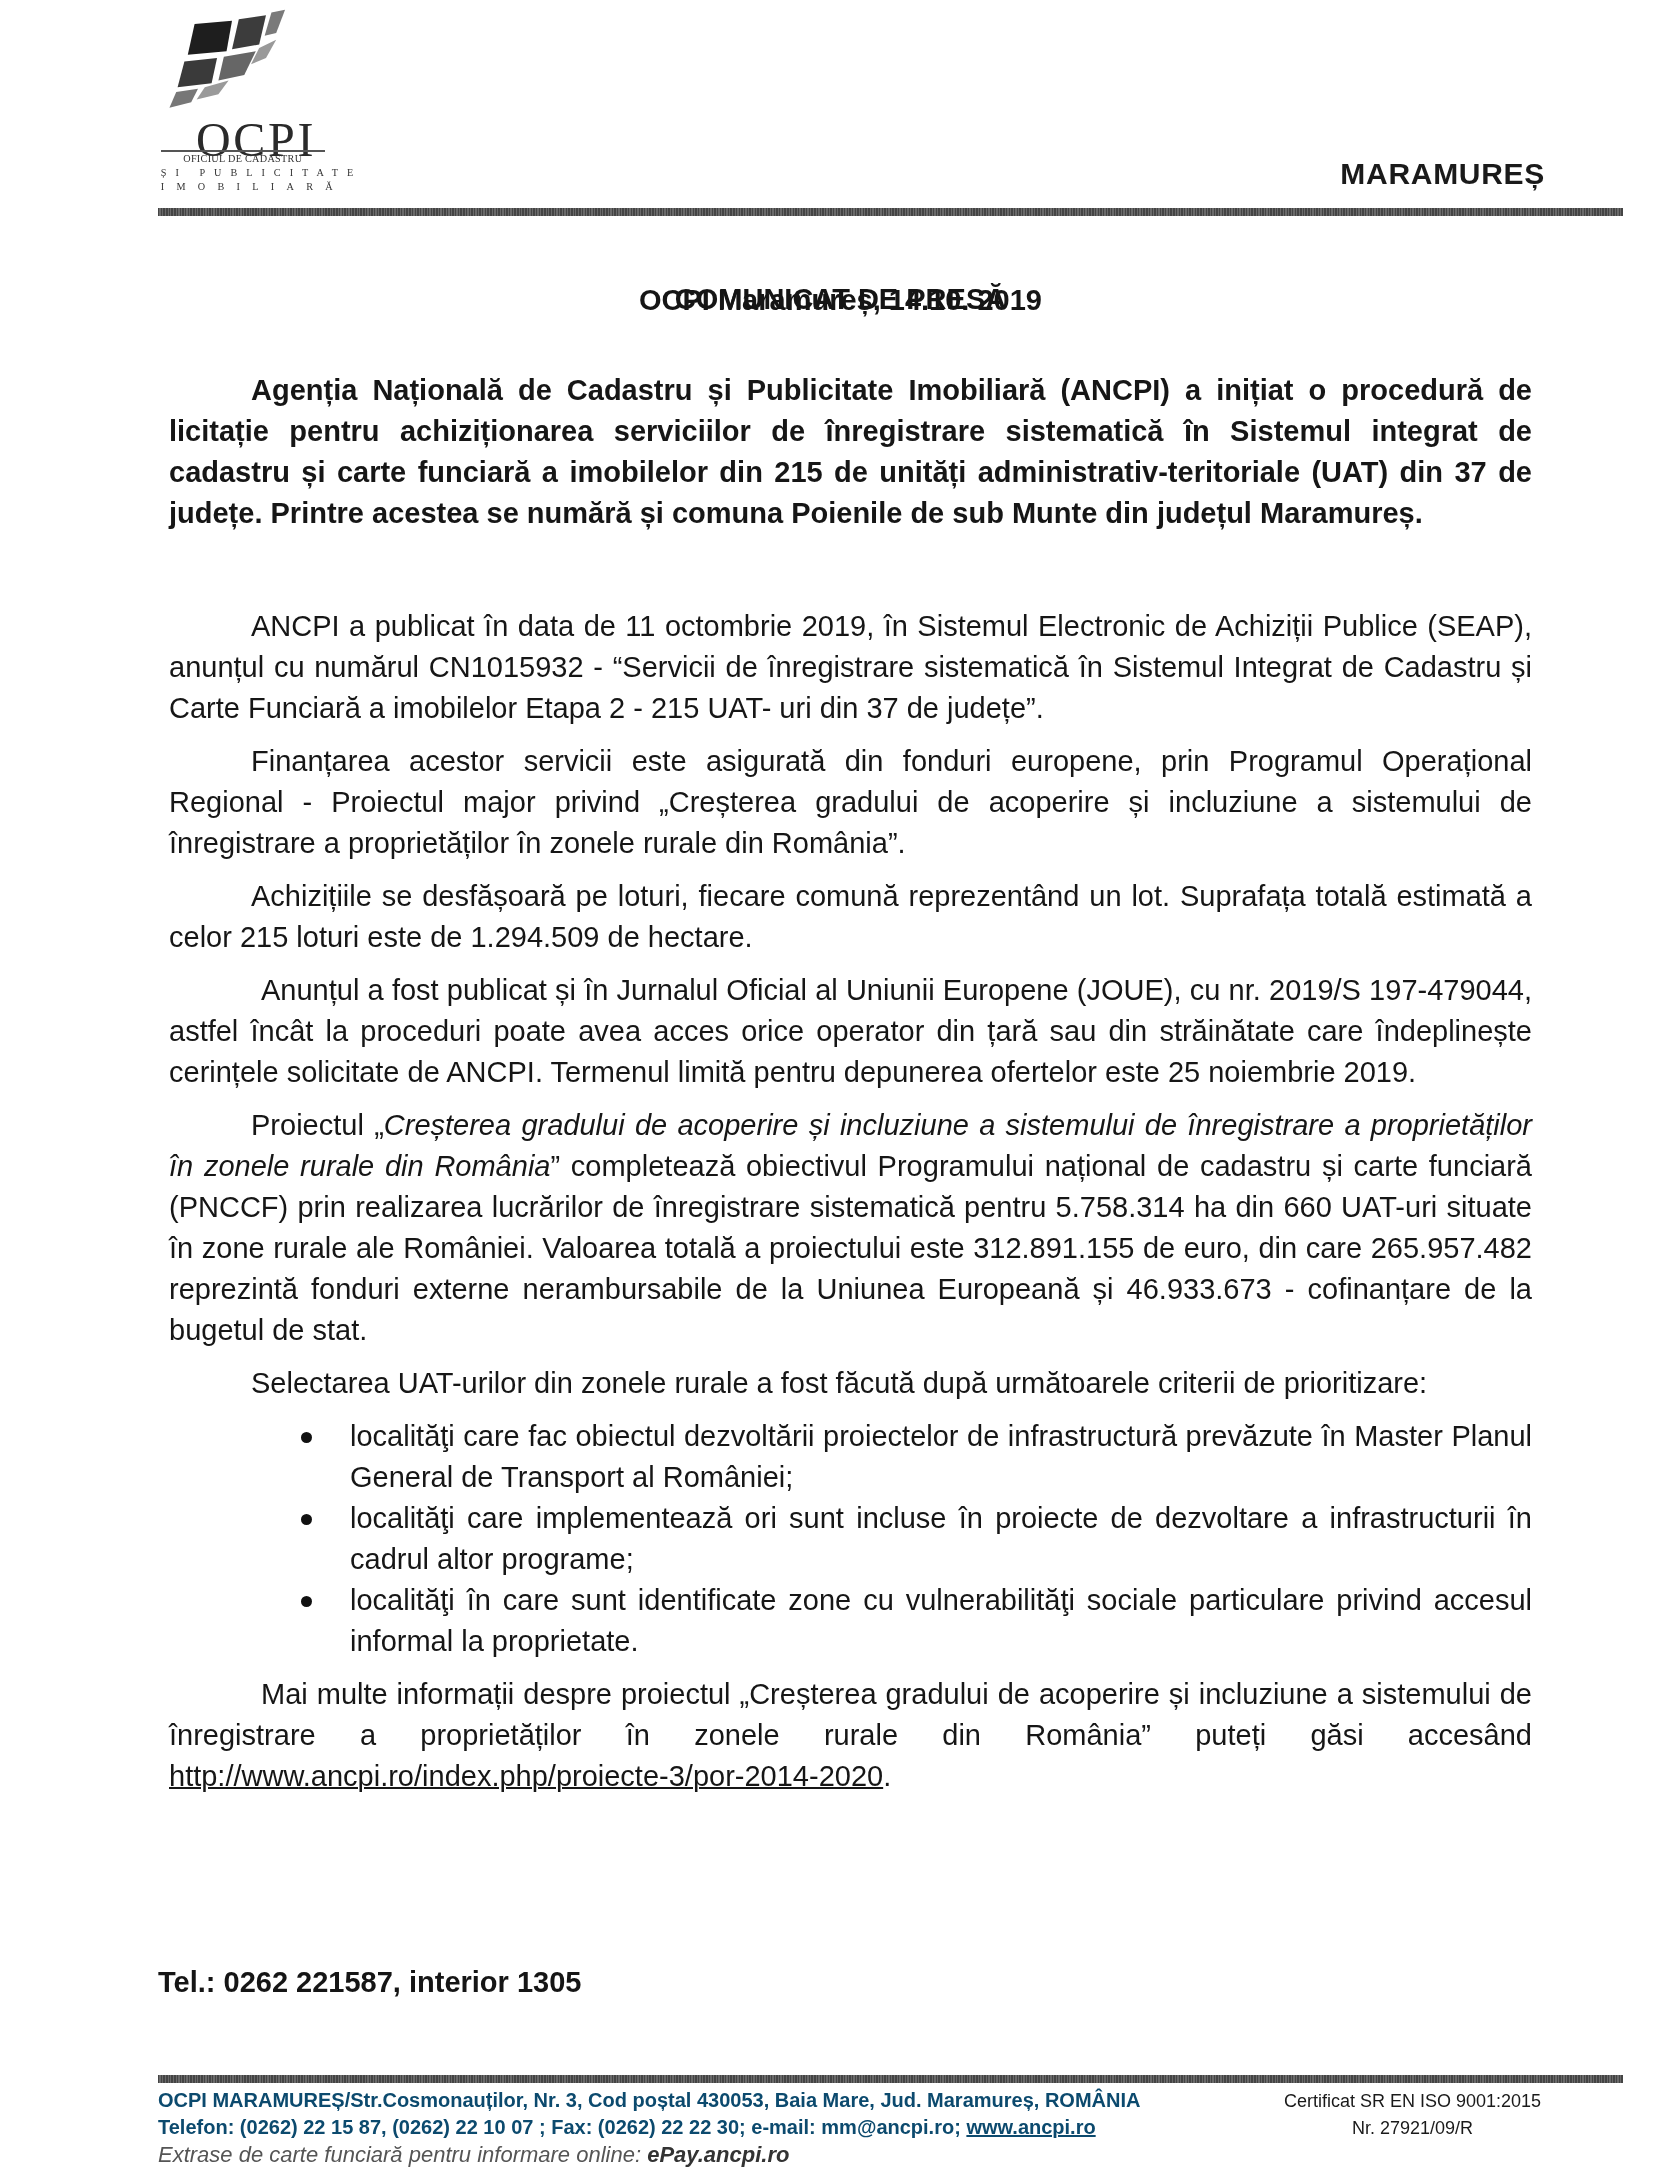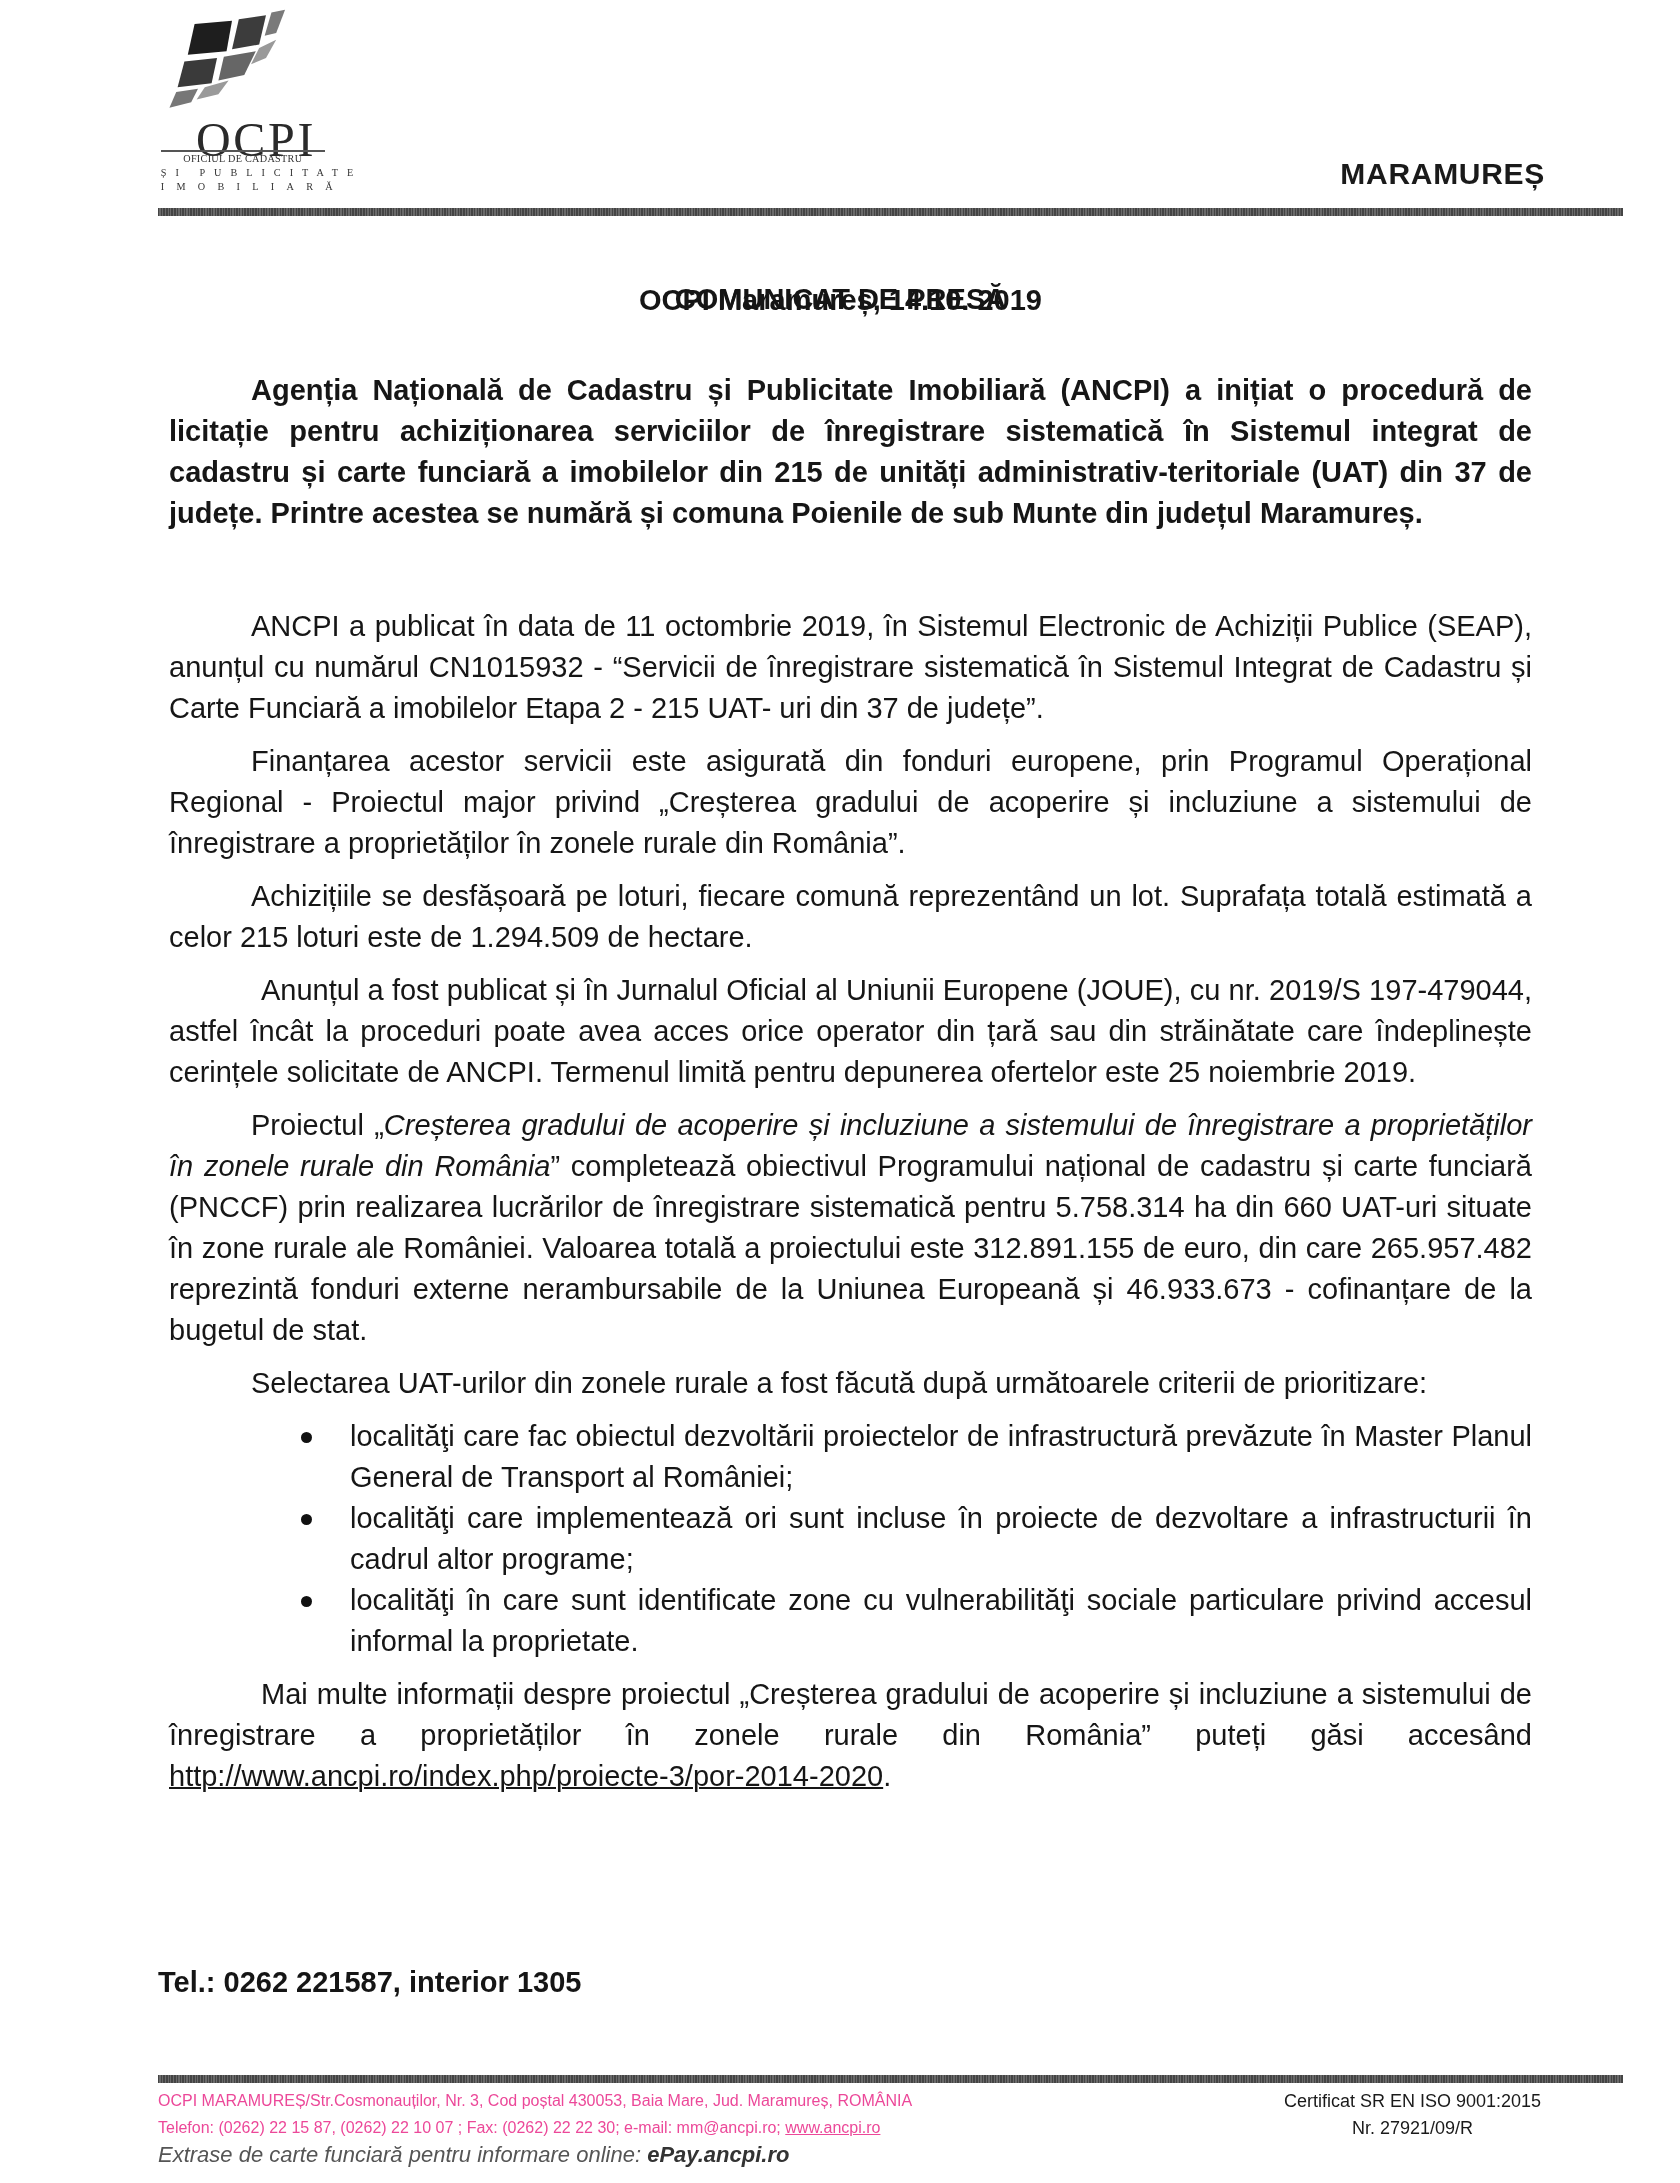--- a/index.html
+++ b/index.html
@@ -53,21 +53,21 @@
   ul.criteria li { position: relative; text-indent: 0; }
   ul.criteria li::before {
     content: ""; position: absolute; left: -49px; top: 16.4px; width: 11px; height: 11px;
     border-radius: 50%; background: #111;
   }
   .link { text-decoration: underline; text-decoration-thickness: 2px; color: #161616; }
   .italic { font-style: italic; }
 
   .tel { position: absolute; left: 158px; top: 1966px; font-size: 29px; font-weight: bold; color: #151515; }
 
-  .footer-left { position: absolute; left: 158px; top: 2087px; font-size: 16px; line-height: 27px; color: #ec4899; }
+  .footer-left { position: absolute; left: 158px; top: 2087px; font-size: 20px; line-height: 27px; color: #0c4a6e; font-weight: bold; }
   .footer-right { position: absolute; left: 1269px; top: 2088px; width: 287px; text-align: center; font-size: 18px; line-height: 27px; color: #1a1a1a; }
   .epay { position: absolute; left: 158px; top: 2142px; font-size: 22px; font-style: italic; color: #555; }
   .epay b { color: #333; }
   .u { text-decoration: underline; }
 </style>
 </head>
 <body>
 
 <div class="logo">
   <svg width="136" height="109" viewBox="0 0 200 160">

